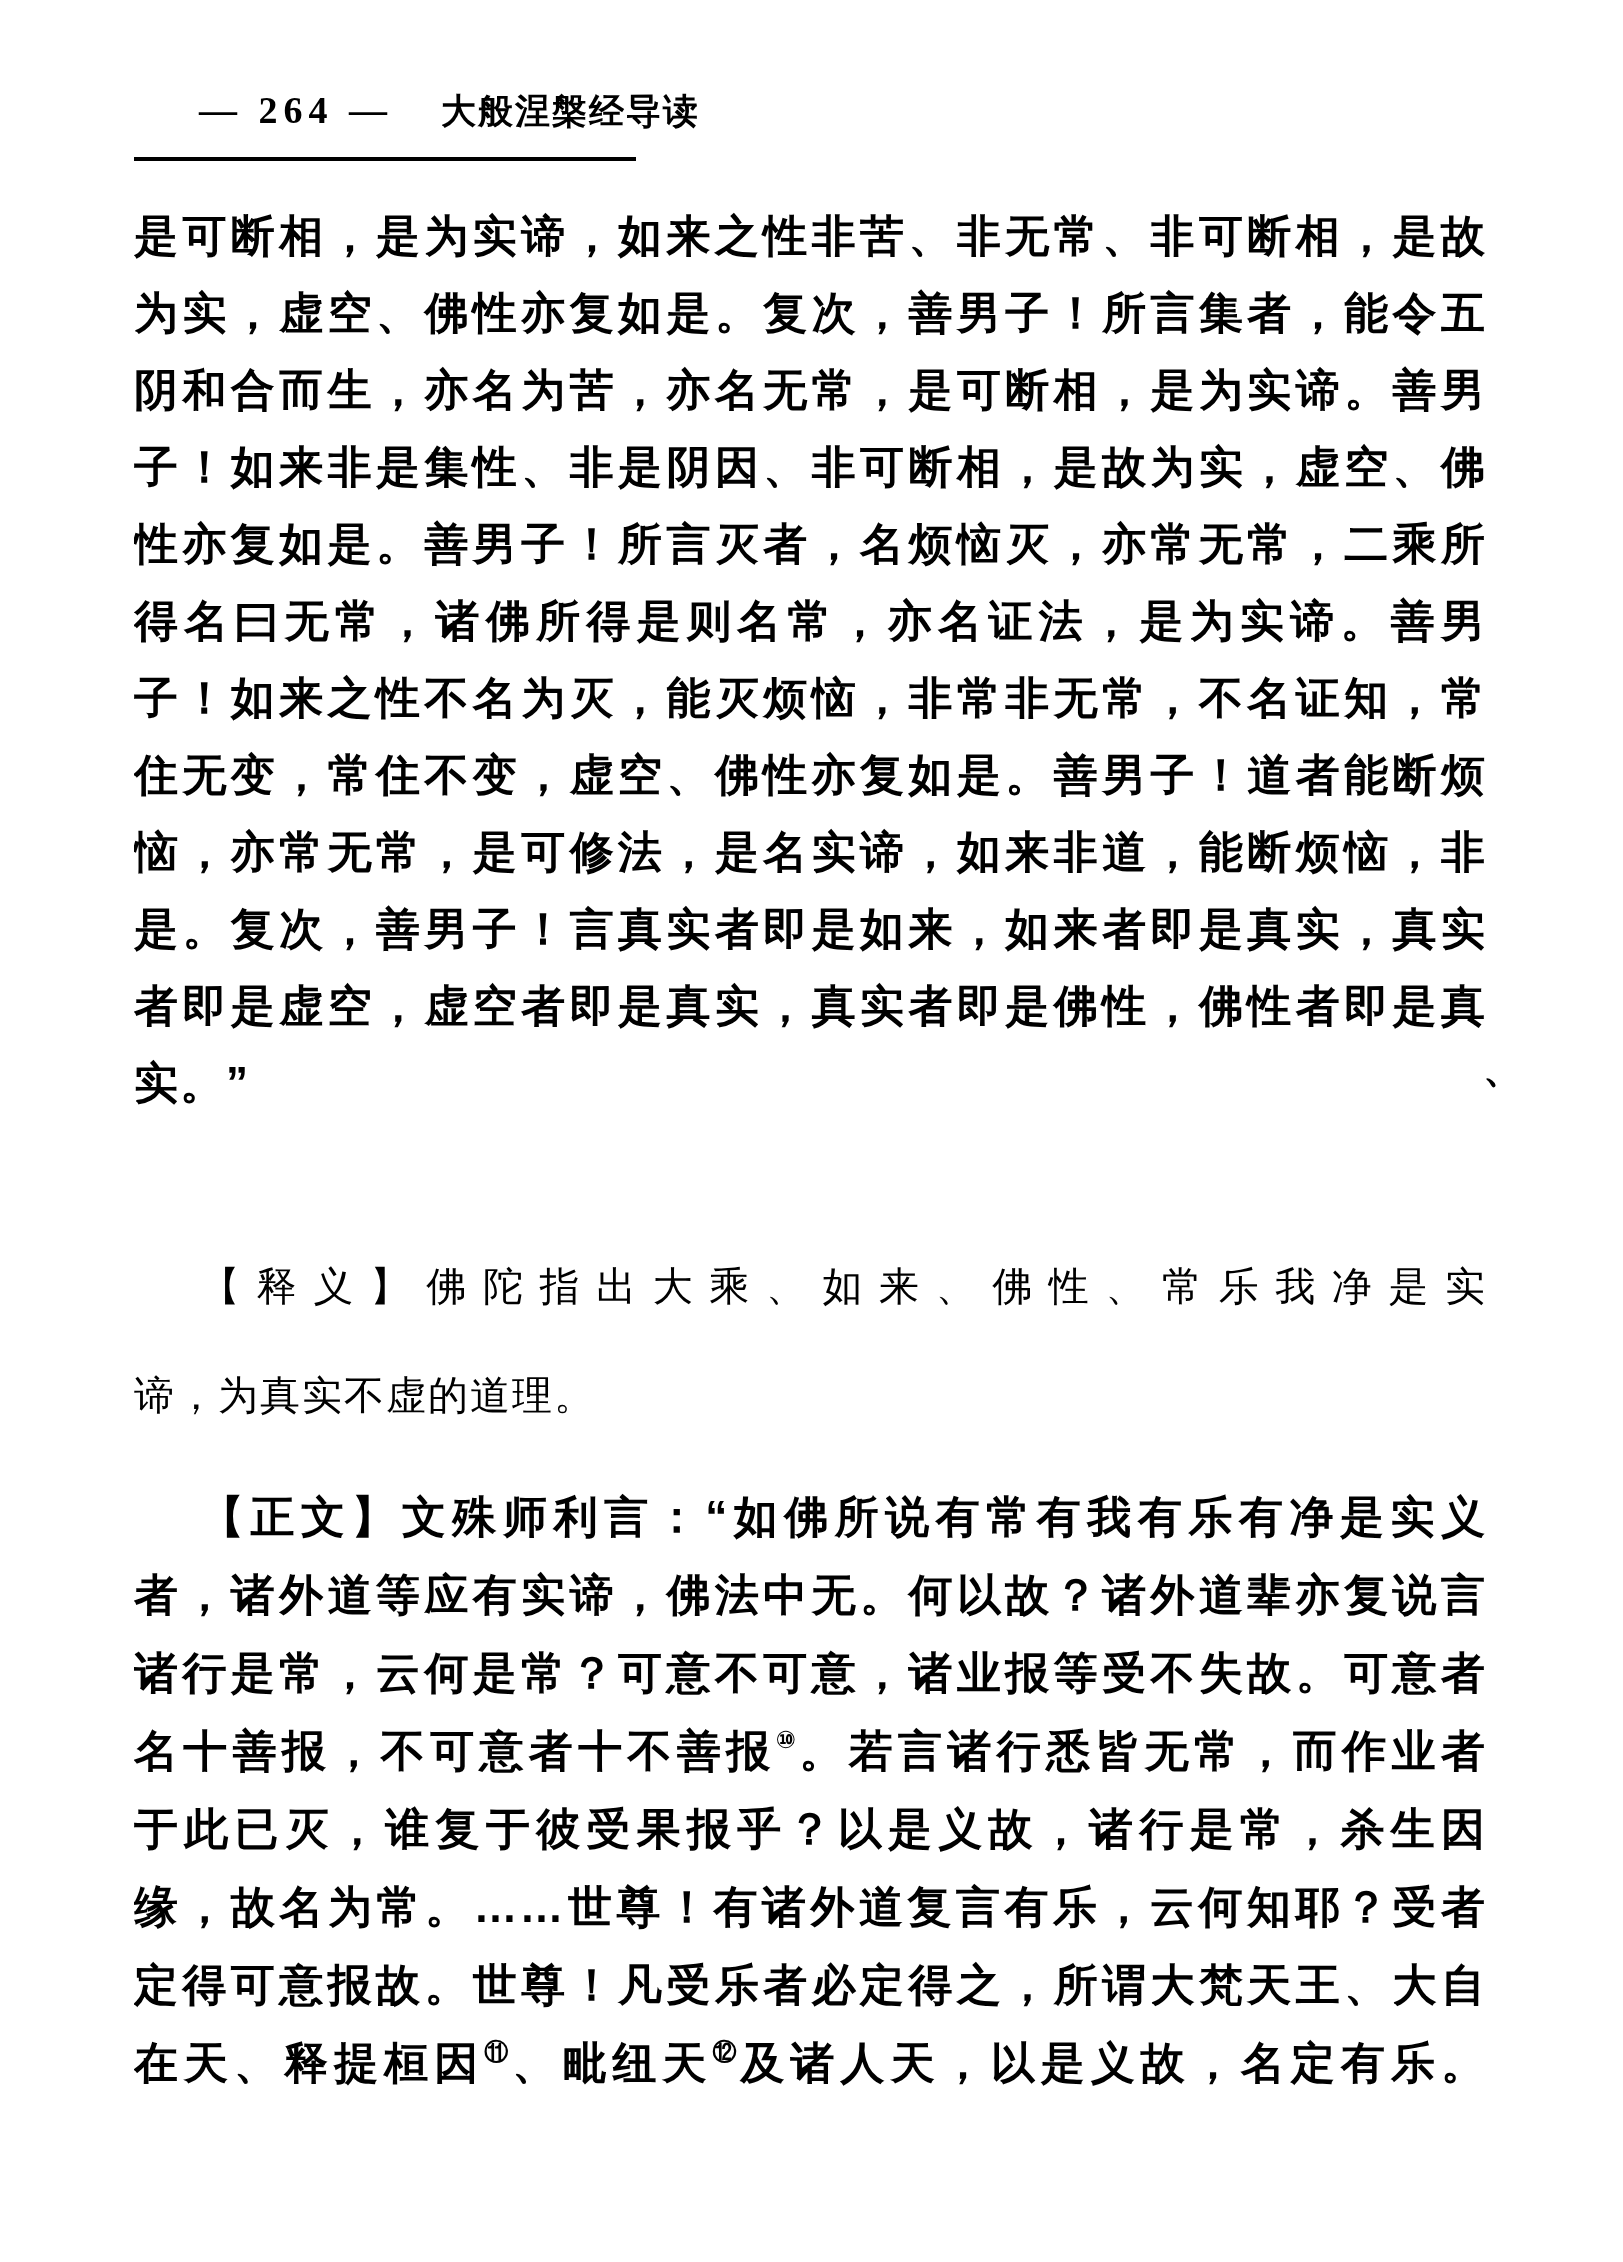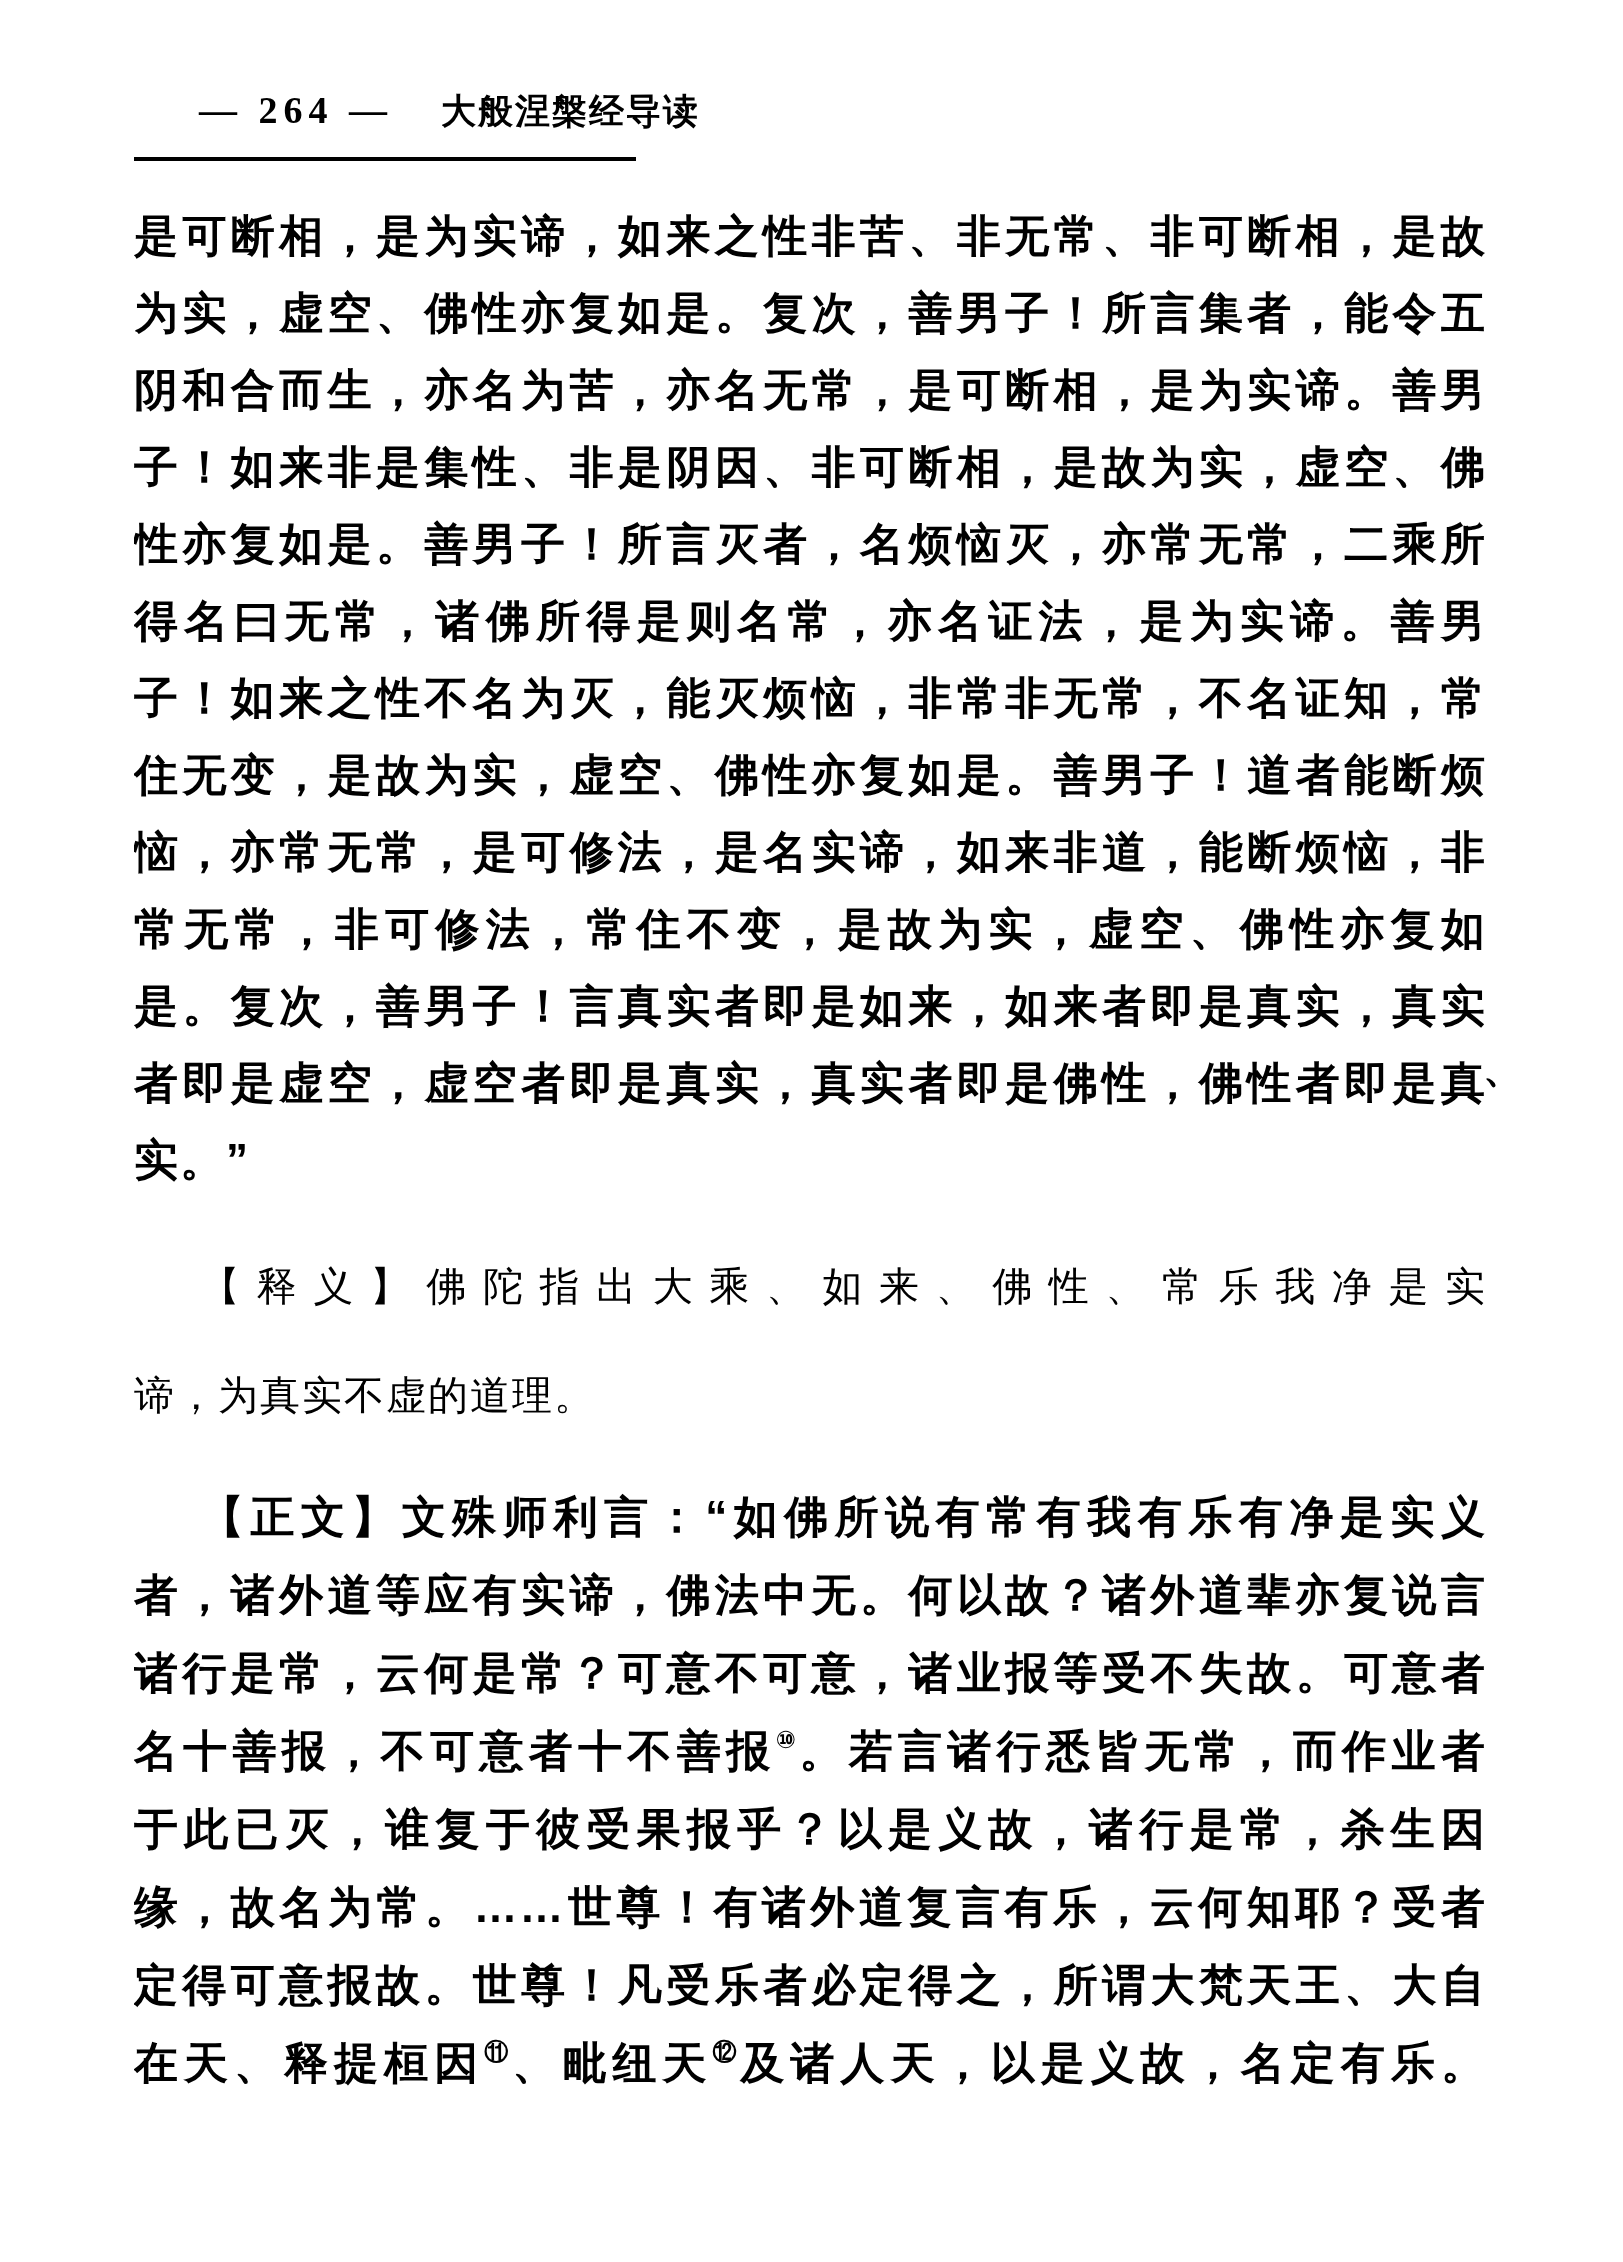--- a/index.html
+++ b/index.html
@@ -78,23 +78,22 @@
   <div class="hdr-rule"></div>
 
   <section class="col scripture">
     <div class="bline just">是可断相，是为实谛，如来之性非苦、非无常、非可断相，是故</div>
     <div class="bline just">为实，虚空、佛性亦复如是。复次，善男子！所言集者，能令五</div>
     <div class="bline just">阴和合而生，亦名为苦，亦名无常，是可断相，是为实谛。善男</div>
     <div class="bline just">子！如来非是集性、非是阴因、非可断相，是故为实，虚空、佛</div>
     <div class="bline just">性亦复如是。善男子！所言灭者，名烦恼灭，亦常无常，二乘所</div>
     <div class="bline just">得名曰无常，诸佛所得是则名常，亦名证法，是为实谛。善男</div>
     <div class="bline just">子！如来之性不名为灭，能灭烦恼，非常非无常，不名证知，常</div>
-    <div class="bline just">住无变，是故为实，虚空、佛性亦复如是。善男子！道者能断烦</div>
+    <div class="bline just">住无变，常住不变，虚空、佛性亦复如是。善男子！道者能断烦</div>
     <div class="bline just">恼，亦常无常，是可修法，是名实谛，如来非道，能断烦恼，非</div>
-    <div class="bline just">常无常，非可修法，常住不变，是故为实，虚空、佛性亦复如</div>
     <div class="bline just">是。复次，善男子！言真实者即是如来，如来者即是真实，真实</div>
     <div class="bline just">者即是虚空，虚空者即是真实，真实者即是佛性，佛性者即是真</div>
     <div class="bline">实。”</div>
   </section>
 
   <span class="stray">、</span>
 
   <section class="col shiyi">
     <div class="sline just indent">【释义】佛陀指出大乘、如来、佛性、常乐我净是实</div>
     <div class="sline">谛，为真实不虚的道理。</div>

